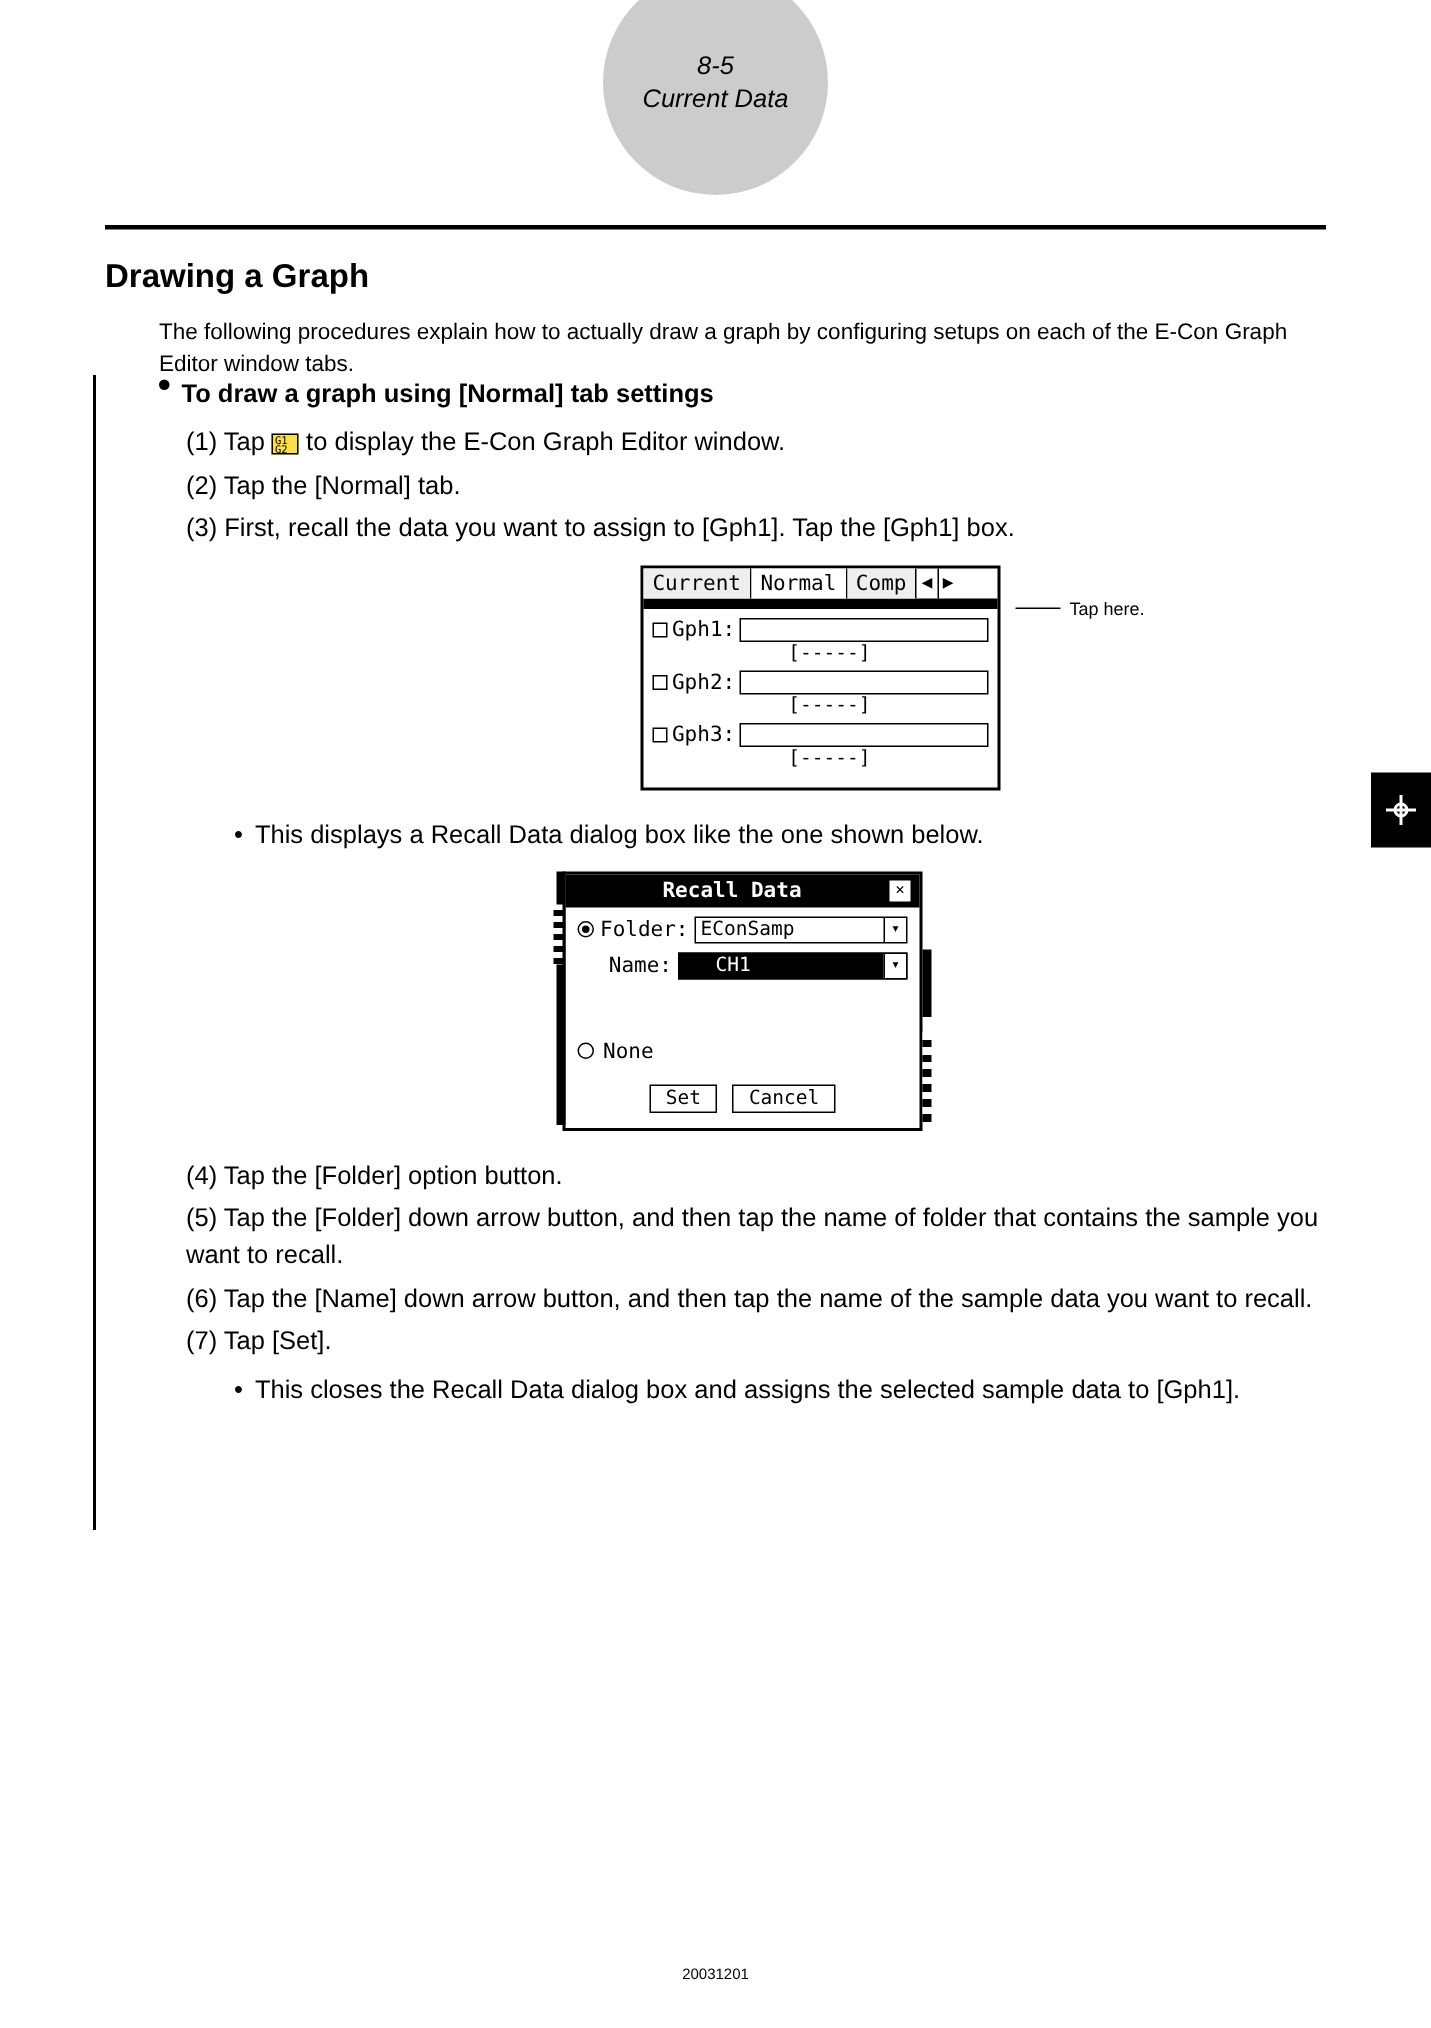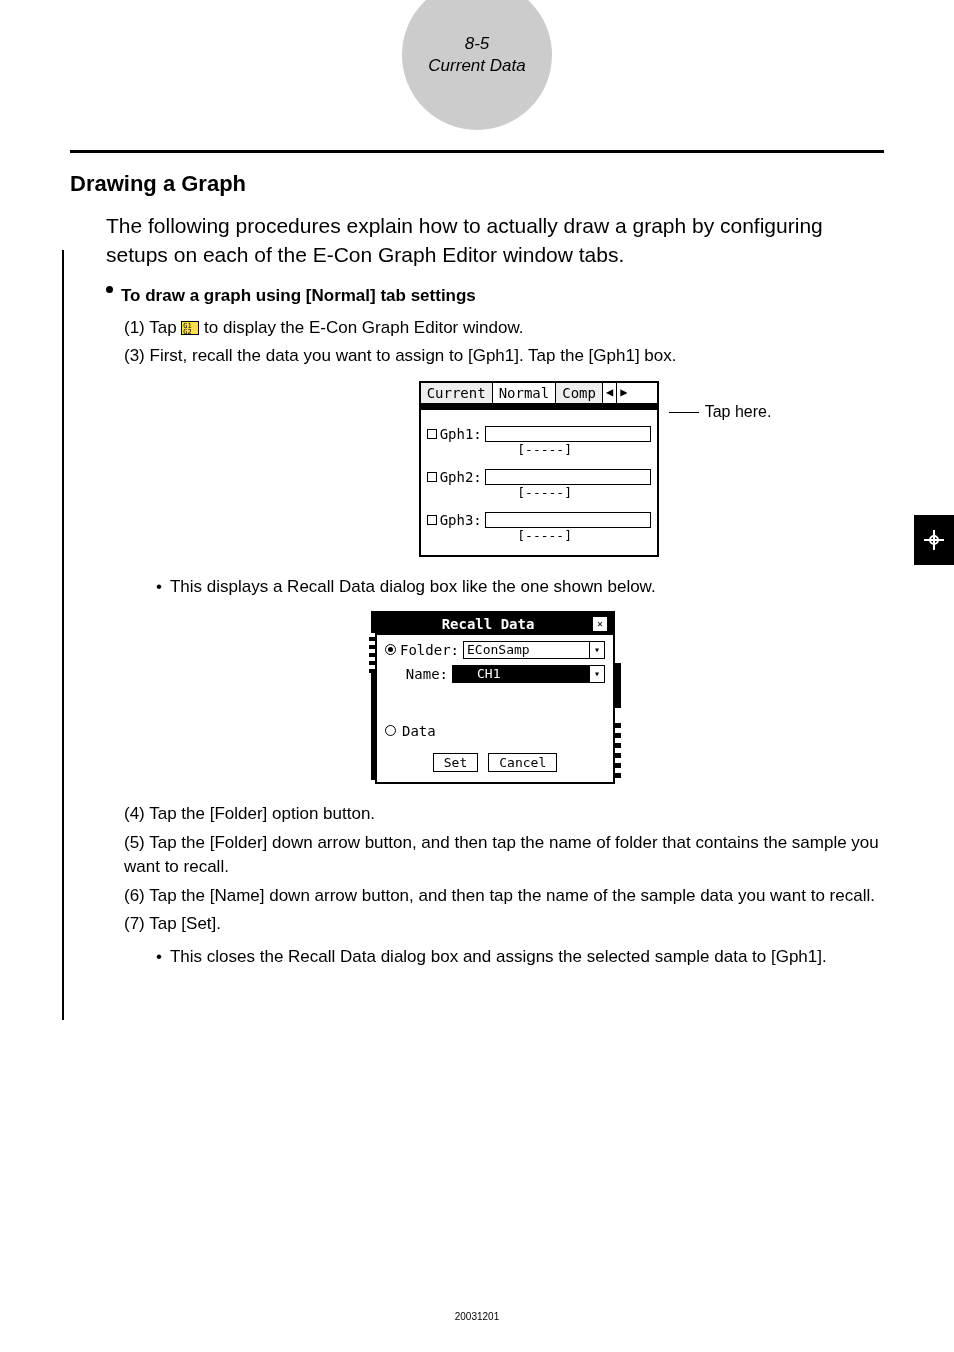--- a/index.html
+++ b/index.html
@@ -47,23 +47,22 @@
       border-top: 3px solid #000;
       margin: 10px 0 18px 0;
     }
     h2.section-title {
       font-size: 22px;
       font-weight: bold;
       margin-bottom: 14px;
     }
     .body-indent { margin-left: 36px; }
     .intro-text {
-      font-size: 21px;
+      font-size: 15px;
       line-height: 1.4;
-      margin-bottom: 16px;
     }
     .subhead {
       font-size: 17px;
       font-weight: bold;
       margin-bottom: 10px;
       display: flex;
       gap: 8px;
     }
     .bullet-dot {
       width: 7px;
@@ -137,21 +136,21 @@
     .fig1-nav {
       padding: 2px 3px;
       border-right: 1px solid #000;
       font-size: 12px;
     }
     .fig1-body { padding: 4px 6px 8px 6px; }
     .fig1-row {
       display: flex;
       align-items: center;
       gap: 3px;
-      margin-top: 12px;
+      margin-top: 2px;
     }
     .fig1-checkbox {
       width: 10px;
       height: 10px;
       border: 1px solid #000;
       display: inline-block;
     }
     .fig1-label { min-width: 40px; }
     .fig1-input {
       border: 1px solid #000;
@@ -162,21 +161,21 @@
     .fig1-placeholder {
       font-family: monospace;
       font-size: 13px;
       margin-left: 12px;
       margin-bottom: 4px;
     }
     .callout {
       display: flex;
       align-items: center;
       gap: 6px;
-      font-size: 16px;
+      font-size: 12px;
       margin-top: 22px;
     }
     .callout-line {
       width: 30px;
       height: 1px;
       background: #000;
       position: relative;
     }
     
     .fig2-box {
@@ -356,20 +355,23 @@
     </div>
 
     <div class="step">
       <span class="step-body">
         <span>(1) Tap </span>
         <span class="inline-icon">G1<br>G2</span>
         <span> to display the E-Con Graph Editor window.</span>
       </span>
     </div>
 
+    <div class="step">
+      <span class="step-body">(2) Tap the [Normal] tab.</span>
+    </div>
 
     <div class="step">
       <span class="step-body">(3) First, recall the data you want to assign to [Gph1]. Tap the [Gph1] box.</span>
     </div>
 
     <div class="figure">
       <div class="fig1-wrap">
         <div class="fig1-box">
           <div class="fig1-tabs">
             <div class="fig1-tab inactive">Current</div>
@@ -431,21 +433,21 @@
           </div>
           <div class="fig2-row" style="padding-left:15px">
             <span class="fig2-field-label">Name:</span>
             <span class="fig2-select inverse">
               <span>CH1</span>
               <span class="fig2-arrow">▾</span>
             </span>
           </div>
           <div class="fig2-none-row">
             <span class="fig2-radio"></span>
-            <span>Data</span>
+            <span>None</span>
           </div>
           <div class="fig2-buttons">
             <span class="fig2-btn">Set</span>
             <span class="fig2-btn">Cancel</span>
           </div>
         </div>
       </div>
     </div>
 
     <div class="step">

